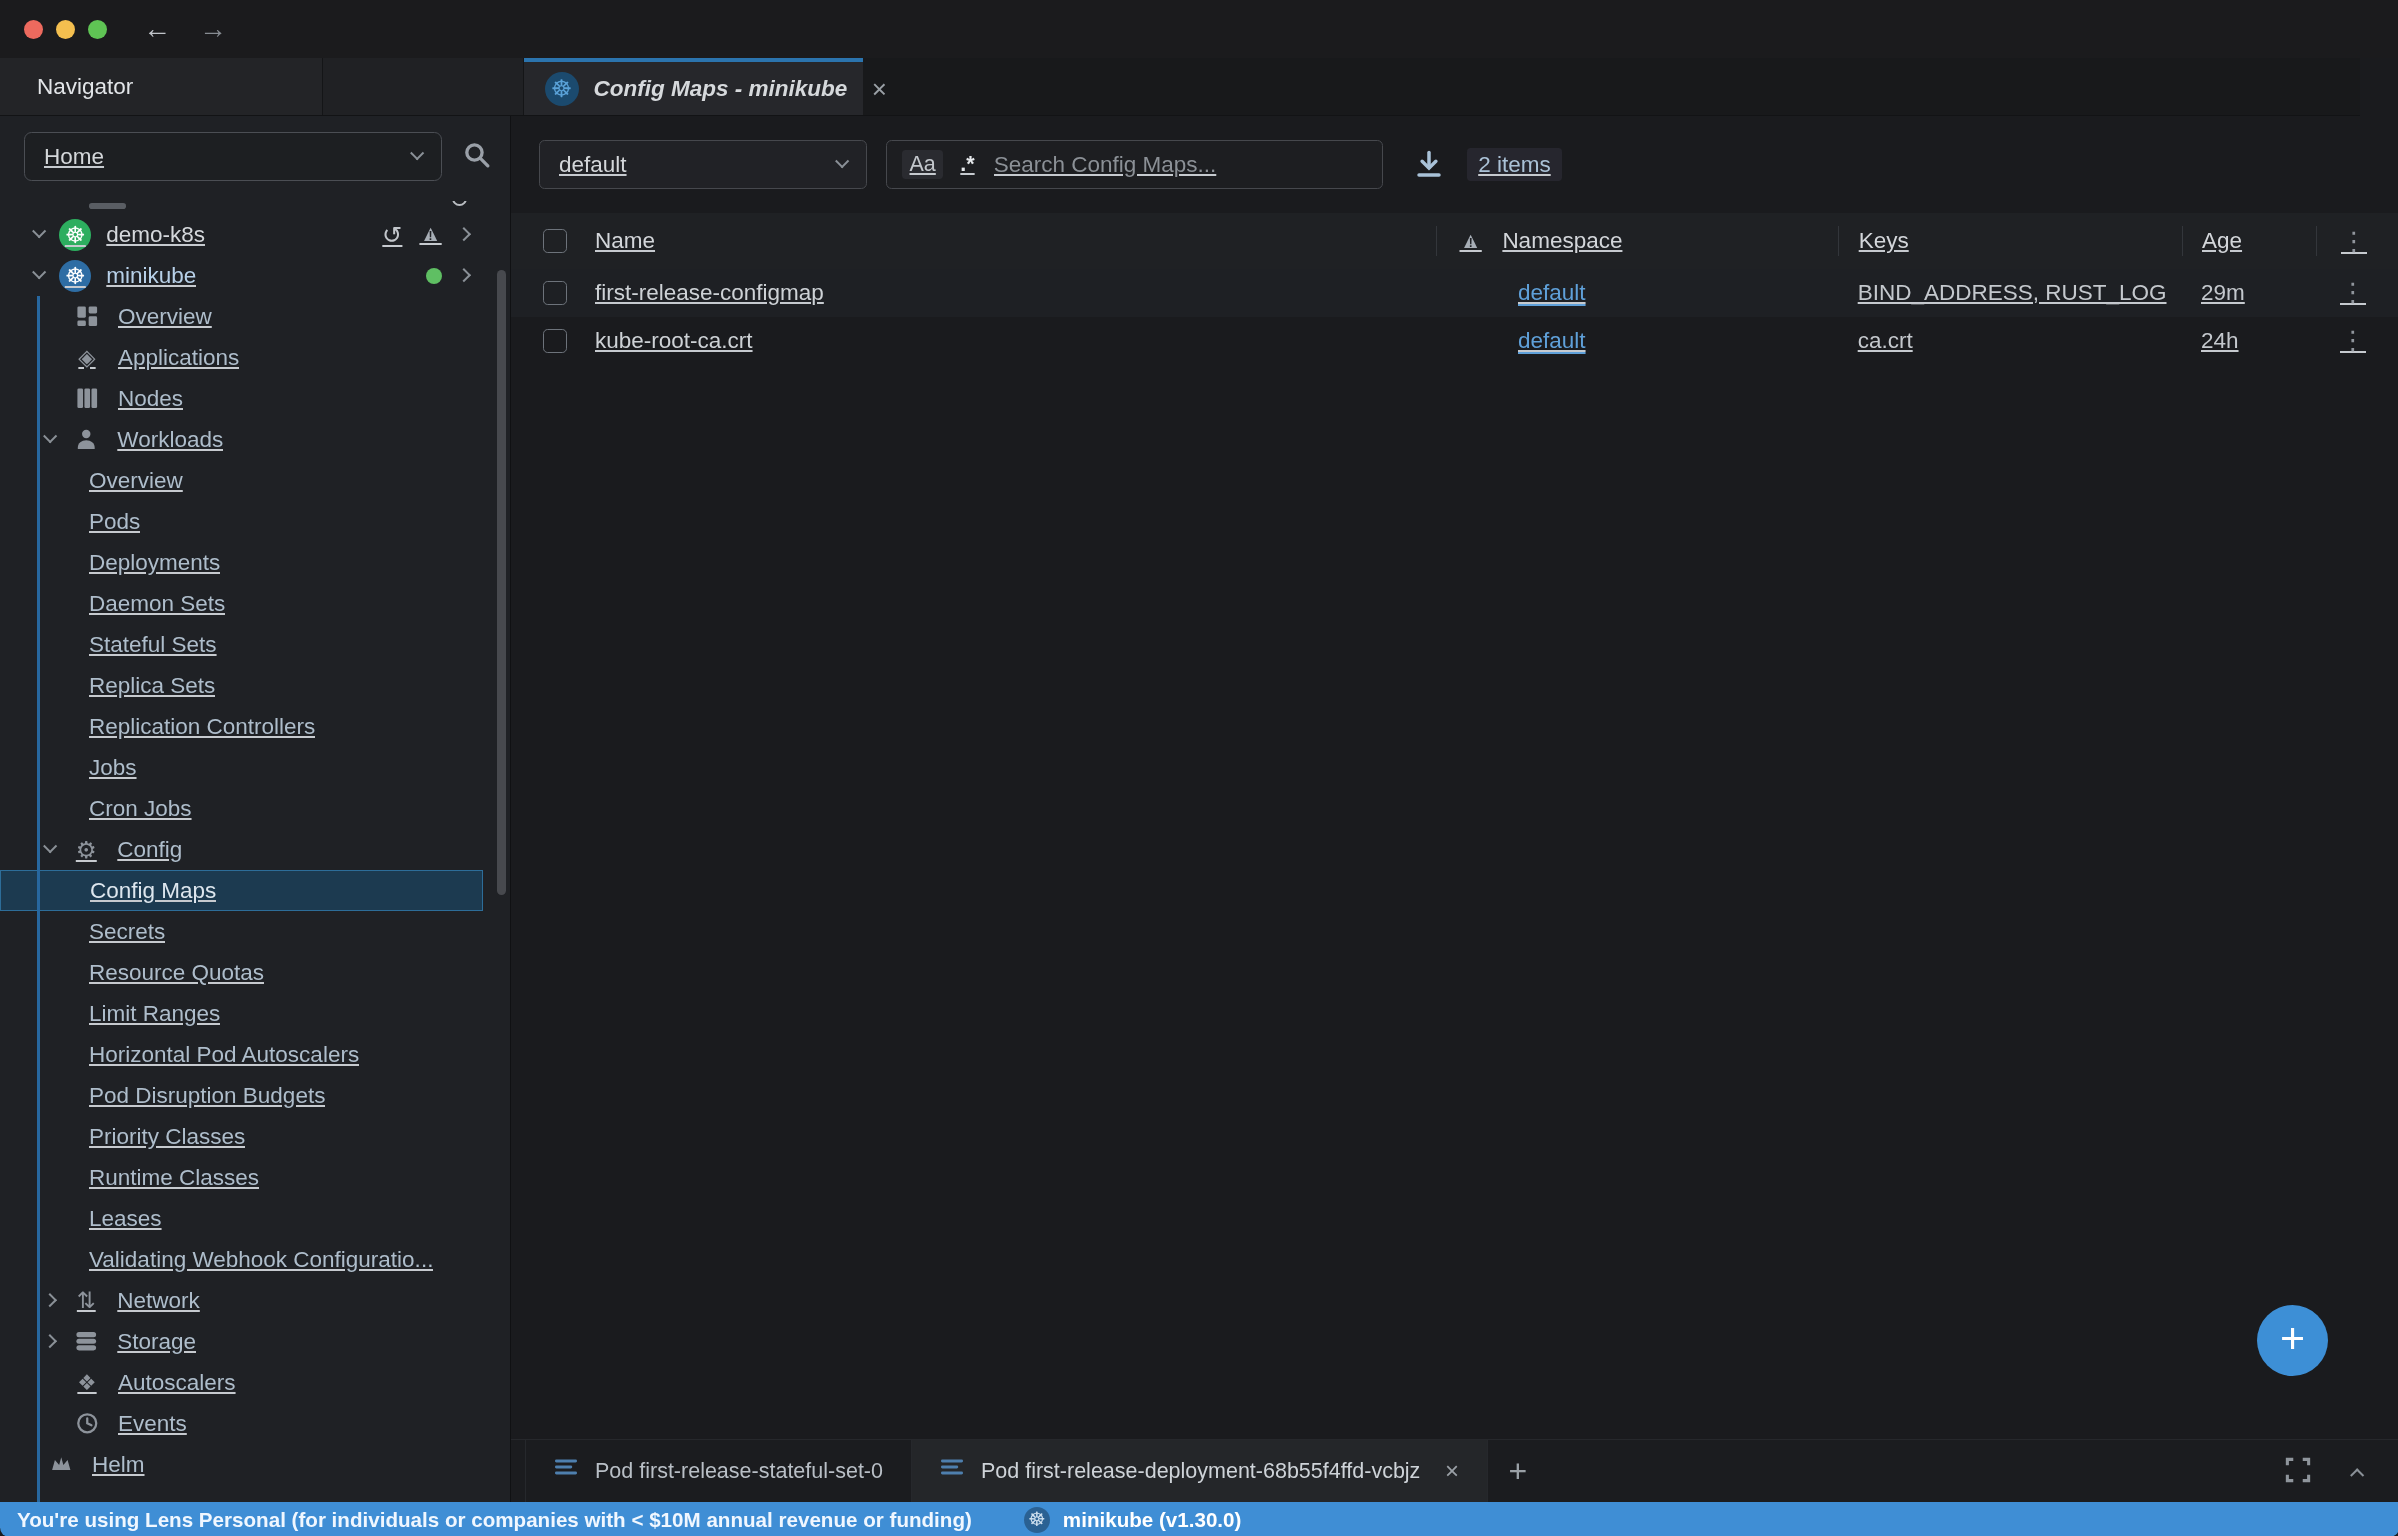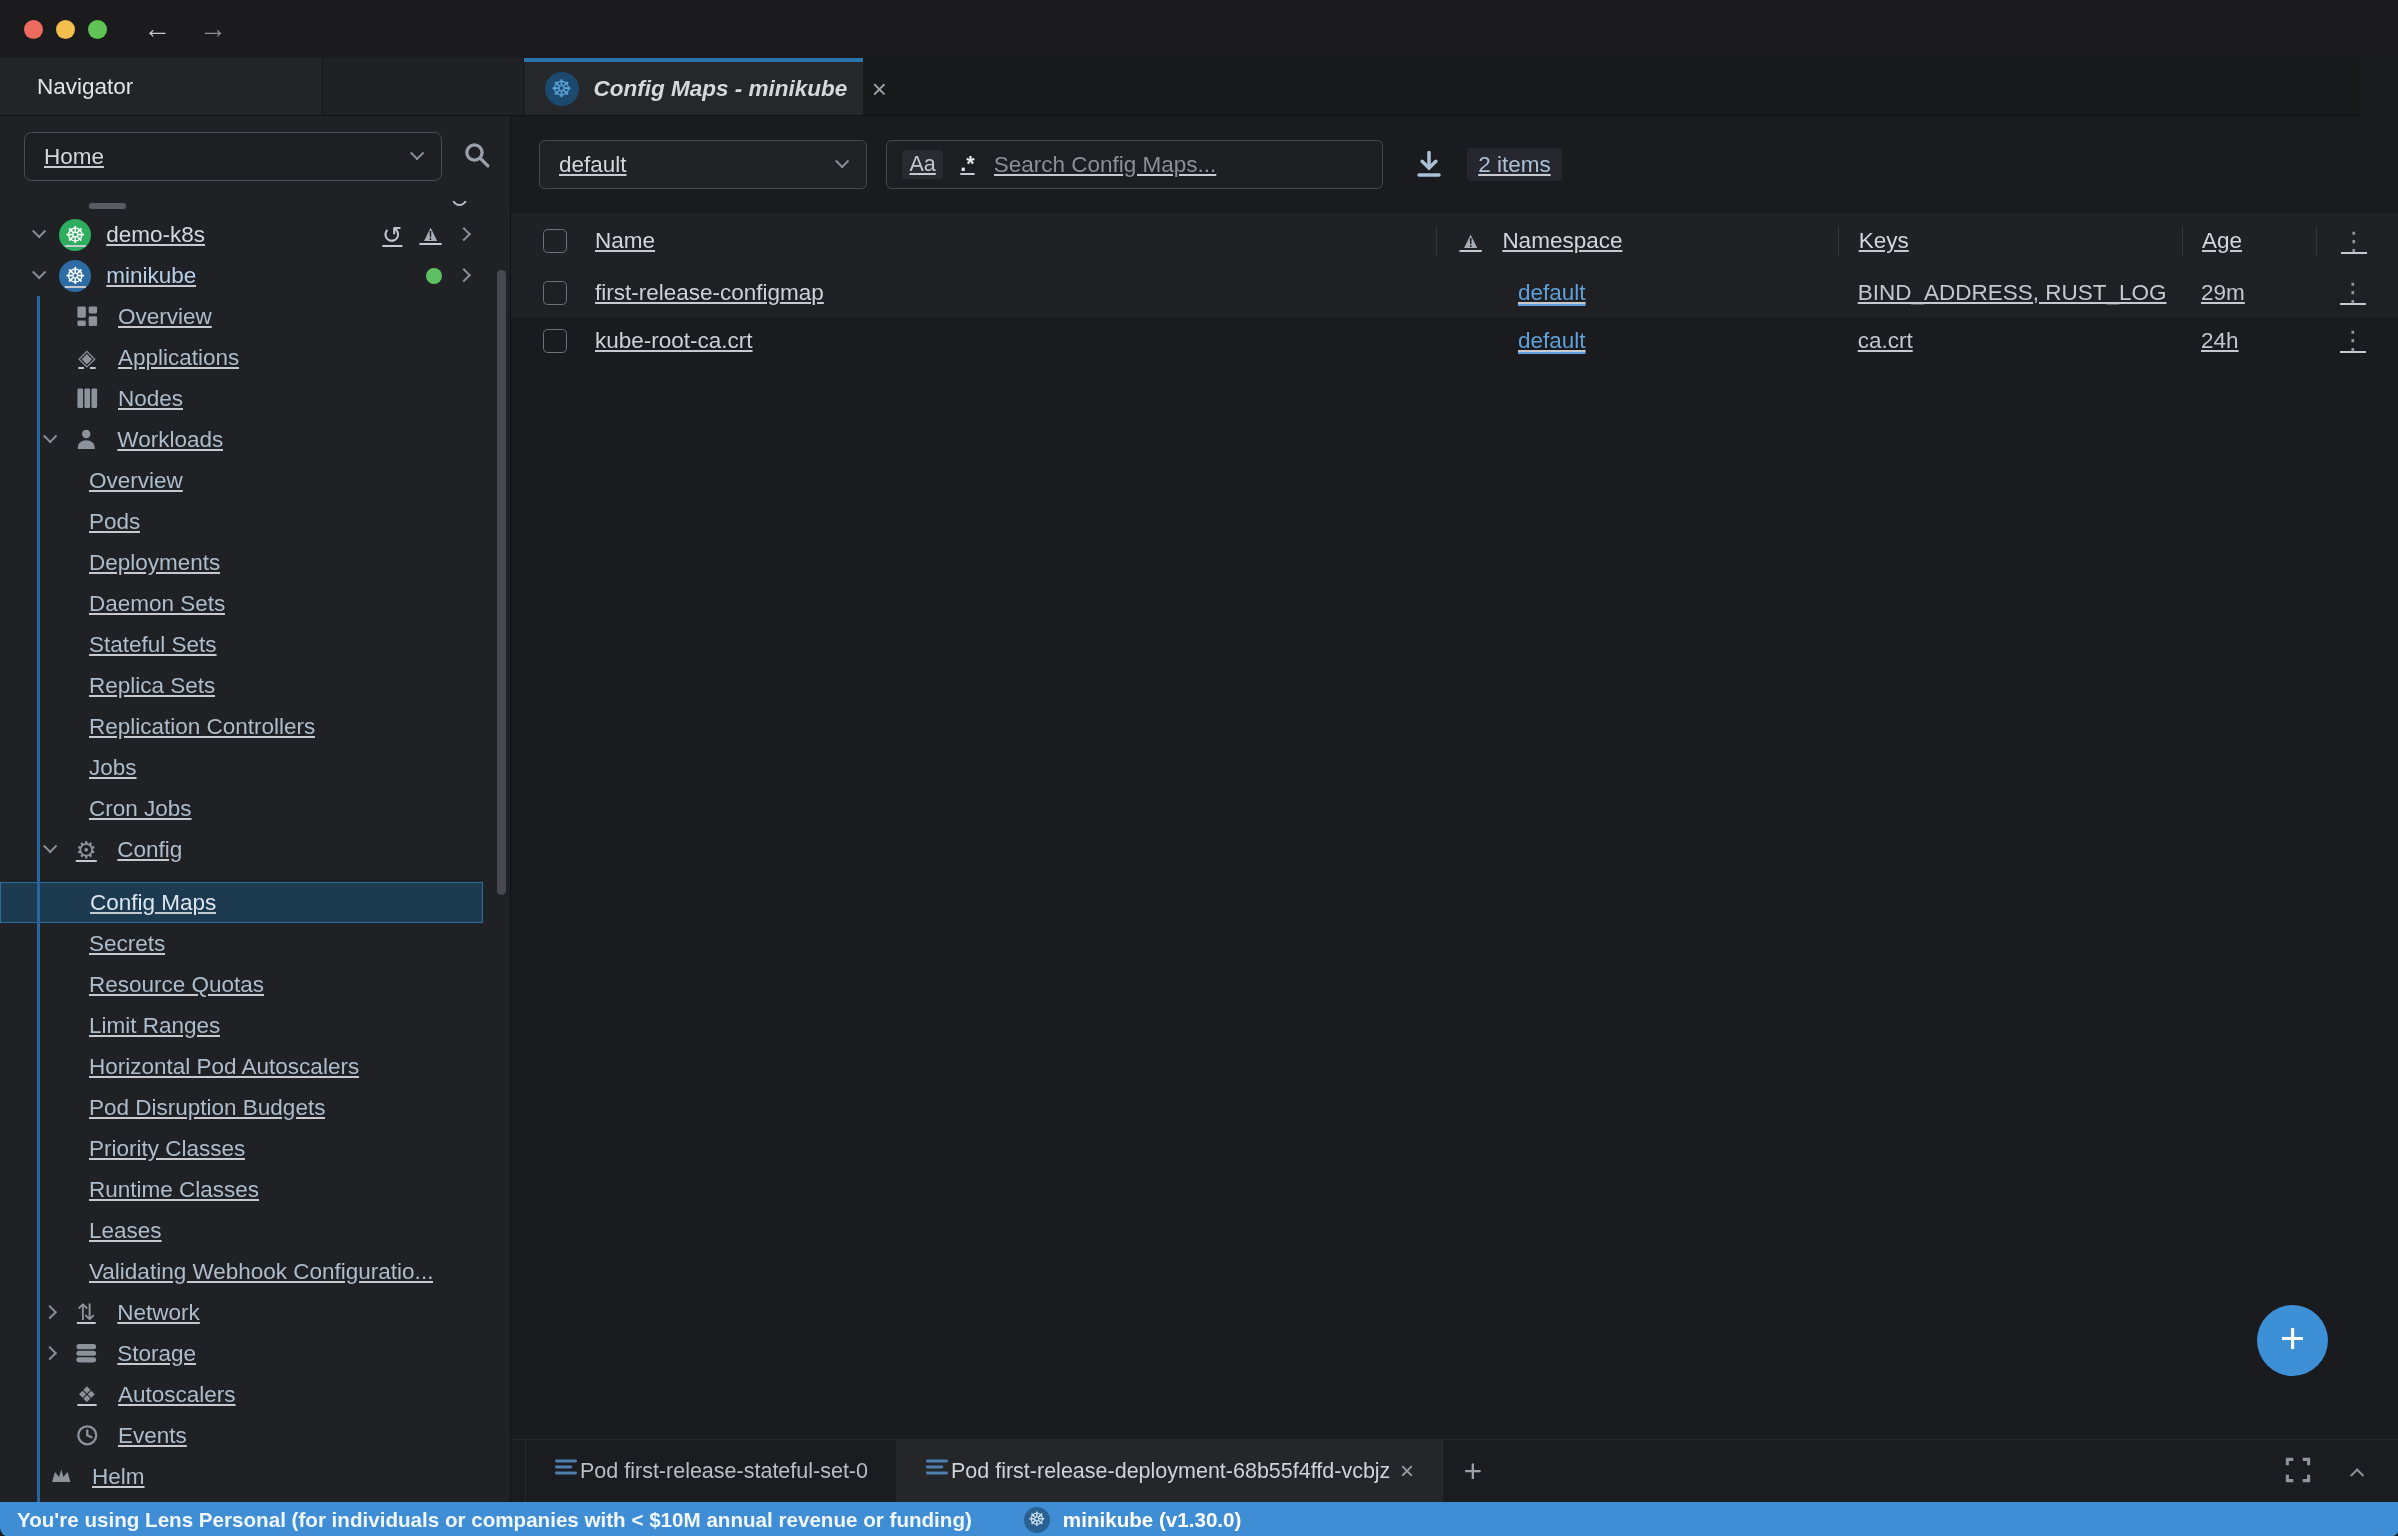--- a/index.html
+++ b/index.html
@@ -61,21 +61,21 @@
   .trow{height:41px;display:flex;align-items:center;font-size:22.5px;color:#aebdcb;position:relative;}
   .trow .tchev{margin-right:15px;flex:0 0 auto;}
   .ticon{width:32px;display:flex;align-items:center;justify-content:center;margin-right:15px;
          color:#8d939b;font-size:21.5px;flex:0 0 auto;}
   .ticon svg{display:block;}
   .lvl-cluster{padding-left:34px;color:#d5d8dc;}
   .lvl-section{padding-left:71px;}
   .lvl-group{padding-left:45px;}
   .lvl-sub{padding-left:89px;}
   .trow.active-cluster .tlabel{color:#b7d0e8;}
-  .trow.selected{background:#1c3a50;border:0.9px solid #2d6d99;margin-right:27px;margin-top:12px;}
+  .trow.selected{background:#1c3a50;border:0.9px solid #2d6d99;margin-right:27px;}
   .trow.selected .tlabel{color:#dde6ee;}
   .tlabel{white-space:nowrap;overflow:hidden;text-overflow:ellipsis;}
   .tr-badges{margin-left:auto;margin-right:41px;display:flex;align-items:center;gap:17px;}
   .b-refresh{font-size:24px;color:#c2c6cb;line-height:1;}
   .b-warn{position:relative;font-size:22.5px;color:#a7aeb6;line-height:1;}
   .b-warn i{position:absolute;left:50%;top:58%;transform:translate(-50%,-50%);font-style:normal;
             font-size:12px;font-weight:700;color:#1f2125;}
   .b-dot{width:16px;height:16px;border-radius:50%;background:#5fbf63;}
   .k8s-round{width:32px;height:32px;border-radius:50%;display:flex;align-items:center;justify-content:center;
              color:#fff;font-size:23.4px;}
@@ -113,21 +113,21 @@
   .nslink{color:#5fa0d9;text-decoration:underline;text-underline-offset:3.7px;}
   .cell-keys{padding-left:19.7px;} .cell-age{padding-left:19px;} .cell-menu{padding-left:24px;}
 
   .fab{position:absolute;right:71px;bottom:126px;width:71px;height:71px;border-radius:50%;
        background:#3d8fd6;display:flex;align-items:center;justify-content:center;border:none;}
   .fab span{color:#fff;font-size:43px;font-weight:400;line-height:1;margin-top:-3.7px;}
 
   
   .dock{position:absolute;left:0;right:0;bottom:0;height:63px;background:#1b1c1f;
         border-top:1.9px solid #26282c;display:flex;align-items:stretch;}
-  .dock-tab{display:flex;align-items:center;gap:2px;padding:0 28px;font-size:21.5px;color:#b9bfc6;
+  .dock-tab{display:flex;align-items:center;gap:17px;padding:0 28px;font-size:21.5px;color:#b9bfc6;
             border-right:1.9px solid #26282c;}
   .dock-tab:first-child{margin-left:14px;border-left:1.9px solid #26282c;}
   .dock-tab.active{background:#242629;color:#ced3d8;}
   .dock-close{color:#9aa0a6;font-size:24px;margin-left:7.5px;}
   .dock-add{display:flex;align-items:center;justify-content:center;width:60px;font-size:32px;color:#9aa0a6;}
   .dock-right{margin-left:auto;display:flex;align-items:center;gap:41px;padding-right:37px;}
 
   
   .statusbar{position:absolute;left:0;bottom:0;width:2399px;height:35px;background:#3f8ed5;
              border-radius:0 0 9.4px 9.4px;display:flex;align-items:center;padding-left:17px;

